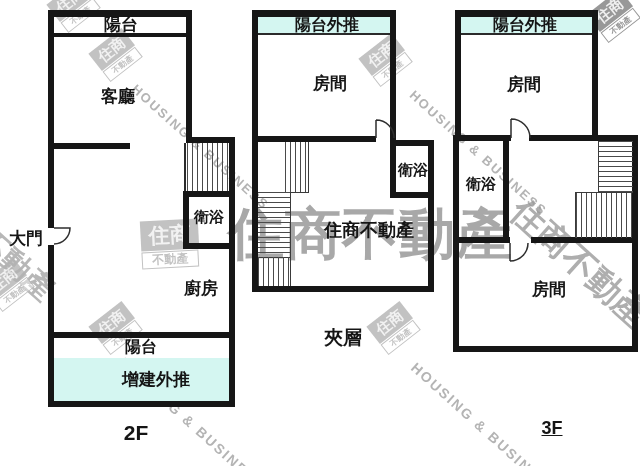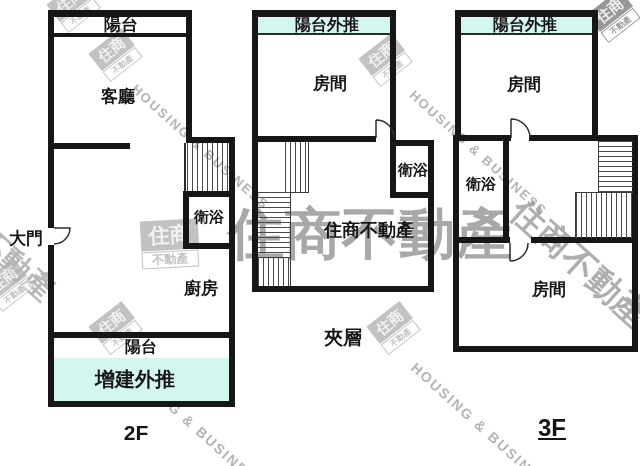--- a/index.html
+++ b/index.html
@@ -104,21 +104,21 @@
     <svg class="doorsvg" style="left:48px;top:226px;" width="26" height="22" viewBox="0 0 26 22">
       <path d="M6 2 H22 A16 16 0 0 1 6 18"></path>
     </svg>
 
     <div class="label" style="left:121px;top:24px;font-size:17px;">陽台</div>
     <div class="label" style="left:118px;top:96px;font-size:17px;">客廳</div>
     <div class="label" style="left:26px;top:238px;font-size:17px;">大門</div>
     <div class="label" style="left:209px;top:216px;font-size:15px;">衛浴</div>
     <div class="label" style="left:201px;top:288px;font-size:17px;">廚房</div>
     <div class="label" style="left:141px;top:347px;font-size:16px;">陽台</div>
-    <div class="label" style="left:135px;top:379px;font-size:20px;">增建外推</div>
+    <div class="label" style="left:156px;top:379px;font-size:17px;">增建外推</div>
     <div class="label" style="left:136px;top:432px;font-size:21px;font-weight:600;">2F</div>
   </div>
 
   <div>
 
     <div class="cyan" style="left:258px;top:16px;width:132px;height:18px;"></div>
     <div class="thinline" style="left:258px;top:33px;width:132px;height:2px;"></div>
 
     <div class="wall" style="left:252px;top:10px;width:144px;height:7px;"></div>
     <div class="wall" style="left:252px;top:10px;width:6px;height:282px;"></div>
@@ -170,17 +170,17 @@
       <path d="M2 2 V21 M2 2 A19 19 0 0 1 21 21"></path>
     </svg>
     <svg class="doorsvg" style="left:508px;top:241px;" width="24" height="24" viewBox="0 0 24 24">
       <path d="M2 2 V20 M2 20 A18 18 0 0 0 20 2"></path>
     </svg>
 
     <div class="label" style="left:525px;top:25px;font-size:16px;">陽台外推</div>
     <div class="label" style="left:524px;top:84px;font-size:17px;">房間</div>
     <div class="label" style="left:481px;top:183px;font-size:15px;">衛浴</div>
     <div class="label" style="left:549px;top:289px;font-size:17px;">房間</div>
-    <div class="label" style="left:552px;top:428px;font-size:24px;font-weight:600;text-decoration:underline;">3F</div>
+    <div class="label" style="left:552px;top:428px;font-size:18px;font-weight:600;text-decoration:underline;">3F</div>
   </div>
 
 
 </div>
 
 </body></html>

